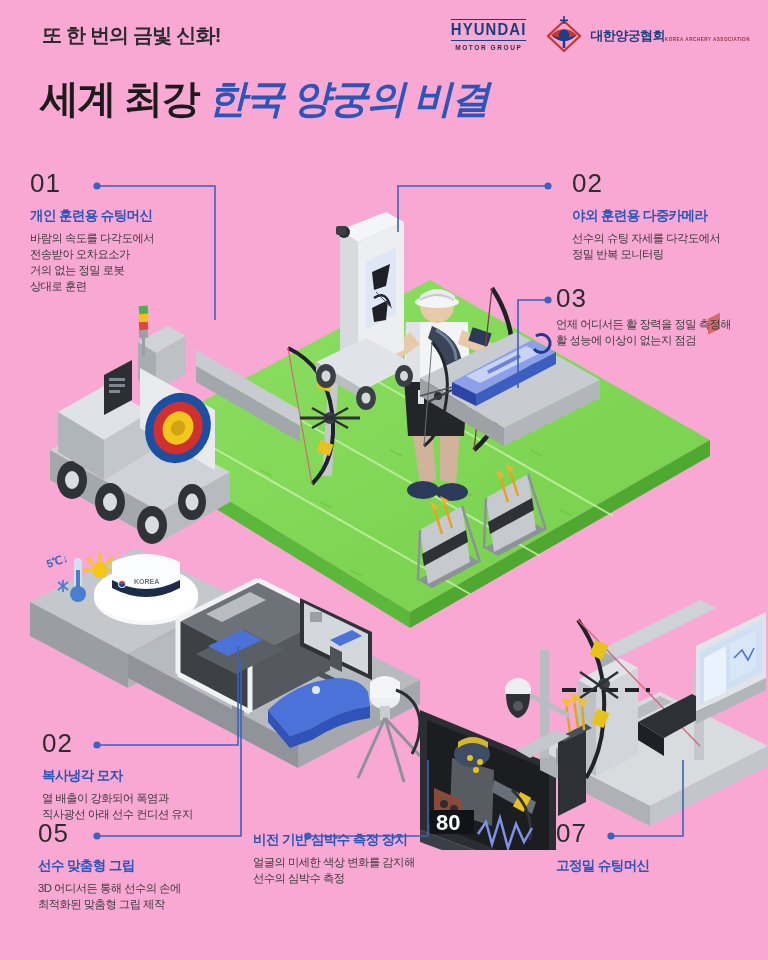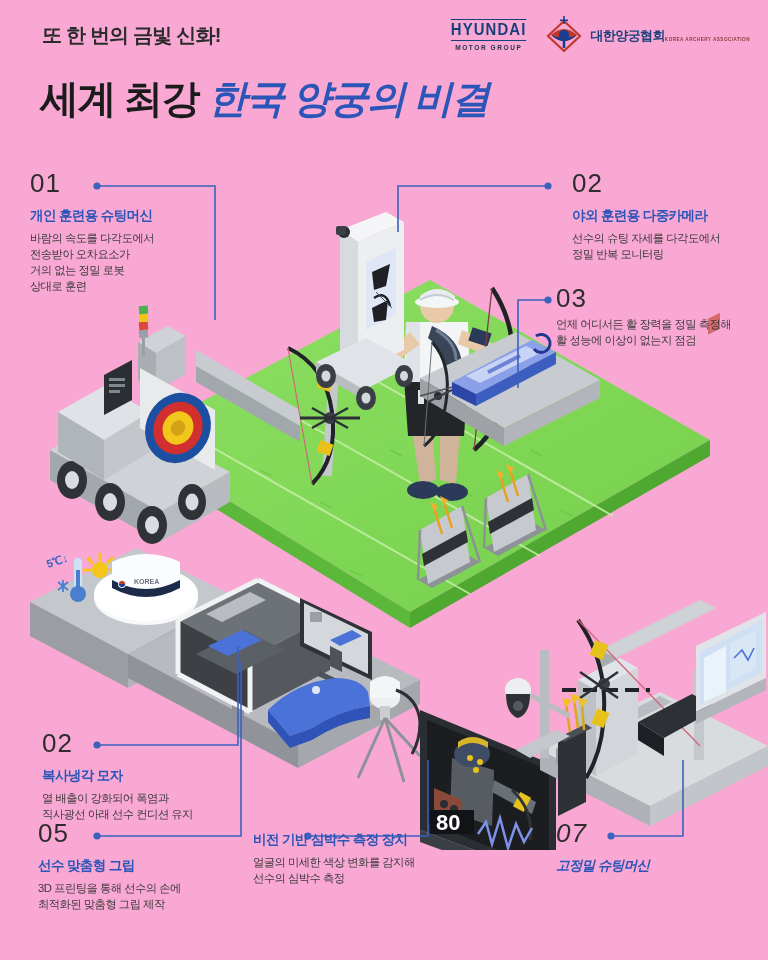--- a/index.html
+++ b/index.html
@@ -62,21 +62,21 @@
     font-size: 11.3px; color: #3a3a3a; line-height: 1.42;
     letter-spacing: -0.5px; margin-top: 5px; white-space: pre-line;
   }
 
   .c01 { left: 30px;  top: 170px; }
   .c02 { left: 572px; top: 170px; }
   .c03 { left: 556px; top: 285px; }
   .c04 { left: 42px;  top: 730px; }
   .c05 { left: 38px;  top: 820px; }
   .c06 { left: 253px; top: 820px; }
-  .c07 { left: 556px; top: 820px; font-style: italic; }
+  .c07 { left: 556px; top: 820px; }
 
   
   .connectors { position: absolute; inset: 0; width: 768px; height: 960px; pointer-events: none; }
 
   
   .scene { position: absolute; left: 0; top: 150px; width: 768px; height: 700px; }
   .scene svg { display: block; }
 </style>
 </head>
 <body>
@@ -548,21 +548,21 @@
   </div>
   <div class="callout c04">
     <div class="num">02</div>
     <div class="title">복사냉각 모자</div>
     <div class="desc">열 배출이 강화되어 폭염과
 직사광선 아래 선수 컨디션 유지</div>
   </div>
   <div class="callout c05">
     <div class="num">05</div>
     <div class="title">선수 맞춤형 그립</div>
-    <div class="desc">3D 프린팅을 통해 선수의 손에
+    <div class="desc">3D 어디서든 통해 선수의 손에
 최적화된 맞춤형 그립 제작</div>
   </div>
   <div class="callout c06">
     <div class="title">비전 기반 심박수 측정 장치</div>
     <div class="desc">얼굴의 미세한 색상 변화를 감지해
 선수의 심박수 측정</div>
   </div>
   <div class="callout c07">
     <div class="num">07</div>
     <div class="title">고정밀 슈팅머신</div>

